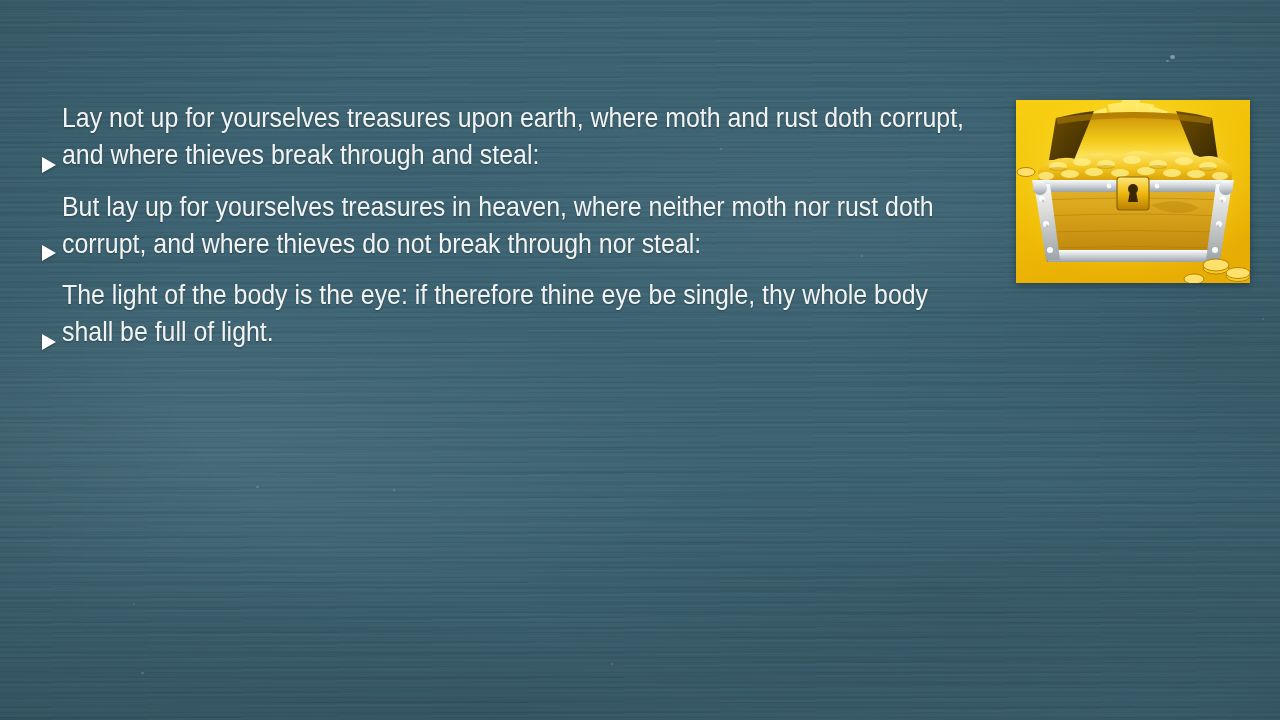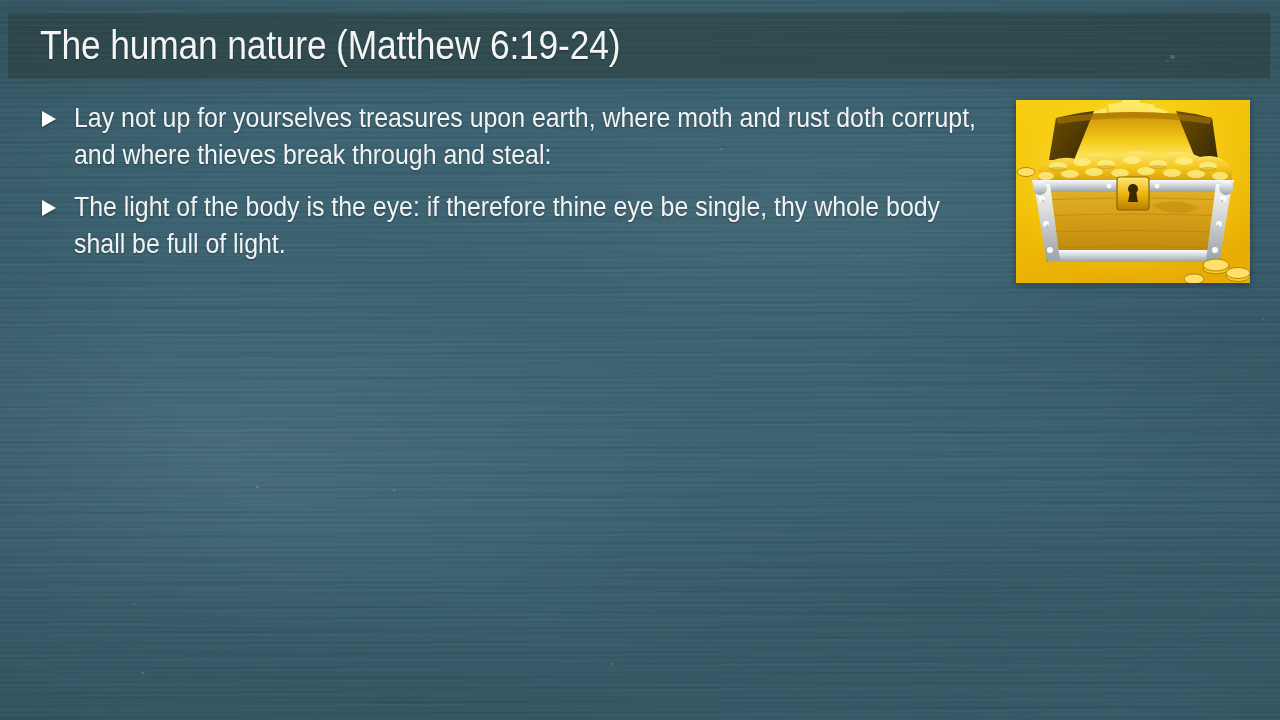--- a/index.html
+++ b/index.html
@@ -122,23 +122,22 @@
 
   
   #body {
     position: absolute;
     left: 40px;
     top: 100px;
     width: 944px;
   }
   .bullet-row {
     display: flex;
-    align-items: flex-start;
+    align-items: flex-end;
     margin-bottom: 15px;
-    gap: 12px;
   }
   .bullet-marker {
     flex: 0 0 auto;
     width: 22px;
     margin-top: 10px;
     color: #ffffff;
     line-height: 0;
   }
   .bullet-marker svg { display: block; filter: drop-shadow(0 1px 1px rgba(0,0,0,0.35)); }
   .bullet-text {
@@ -177,36 +176,40 @@
   <div class="speck" style="left:1166px;top:60px;width:3px;height:2px;opacity:.55;"></div>
   <div class="speck" style="left:256px;top:486px;width:3px;height:2px;opacity:.45;"></div>
   <div class="speck" style="left:393px;top:489px;width:2px;height:2px;opacity:.4;"></div>
   <div class="speck" style="left:141px;top:672px;width:3px;height:2px;opacity:.4;"></div>
   <div class="speck" style="left:611px;top:663px;width:2px;height:2px;opacity:.35;"></div>
   <div class="speck" style="left:861px;top:255px;width:2px;height:2px;opacity:.35;"></div>
   <div class="speck" style="left:720px;top:148px;width:2px;height:2px;opacity:.35;"></div>
   <div class="speck" style="left:133px;top:603px;width:2px;height:2px;opacity:.3;"></div>
   <div class="speck" style="left:1262px;top:318px;width:2px;height:2px;opacity:.3;"></div>
 
-  <div id="title-band">
-    <div class="band-grain"></div>
-    <div id="title-text"><span>The human nature (Matthew 6:19-24)</span></div>
-  </div>
 
   <div id="body">
 
     <div class="bullet-row">
       <span class="bullet-marker">
         <svg width="18" height="18" viewBox="0 0 18 18" aria-hidden="true">
             <polygon points="2,1 16,9 2,17" fill="currentColor"></polygon>
           </svg>
       </span>
       <div class="bullet-text"><span>Lay not up for yourselves treasures upon earth, where moth and rust doth corrupt, and where thieves break through and steal:</span></div>
     </div>
 
+    <div class="bullet-row">
+      <span class="bullet-marker">
+        <svg width="18" height="18" viewBox="0 0 18 18" aria-hidden="true">
+            <polygon points="2,1 16,9 2,17" fill="currentColor"></polygon>
+          </svg>
+      </span>
+      <div class="bullet-text"><span>But lay up for yourselves treasures in heaven, where neither moth nor rust doth corrupt, and where thieves do not break through nor steal:</span></div>
+    </div>
 
 
     <div class="bullet-row">
       <span class="bullet-marker">
         <svg width="18" height="18" viewBox="0 0 18 18" aria-hidden="true">
             <polygon points="2,1 16,9 2,17" fill="currentColor"></polygon>
           </svg>
       </span>
       <div class="bullet-text"><span>The light of the body is the eye: if therefore thine eye be single, thy whole body shall be full of light.</span></div>
     </div>

